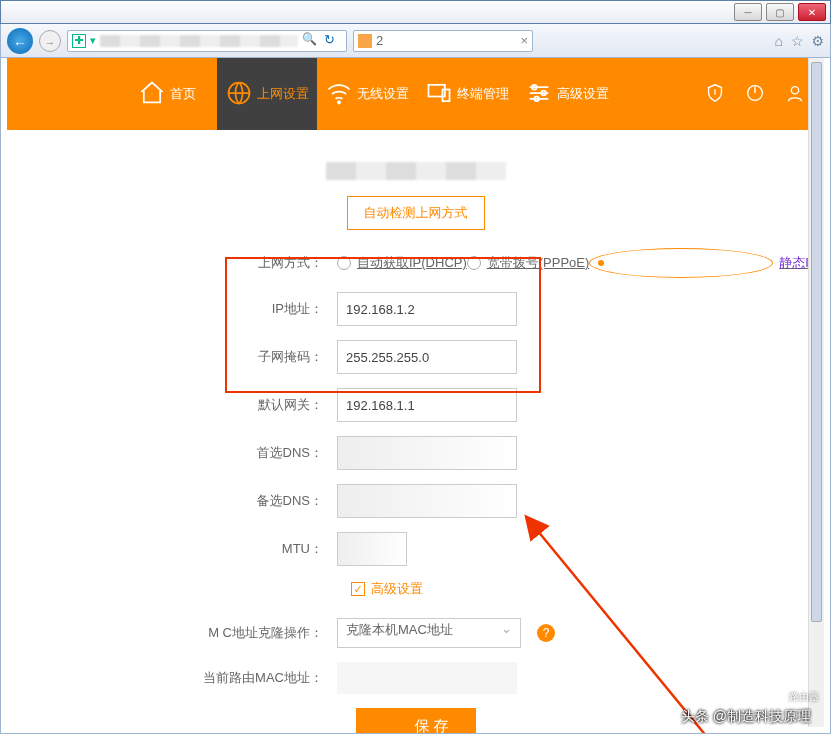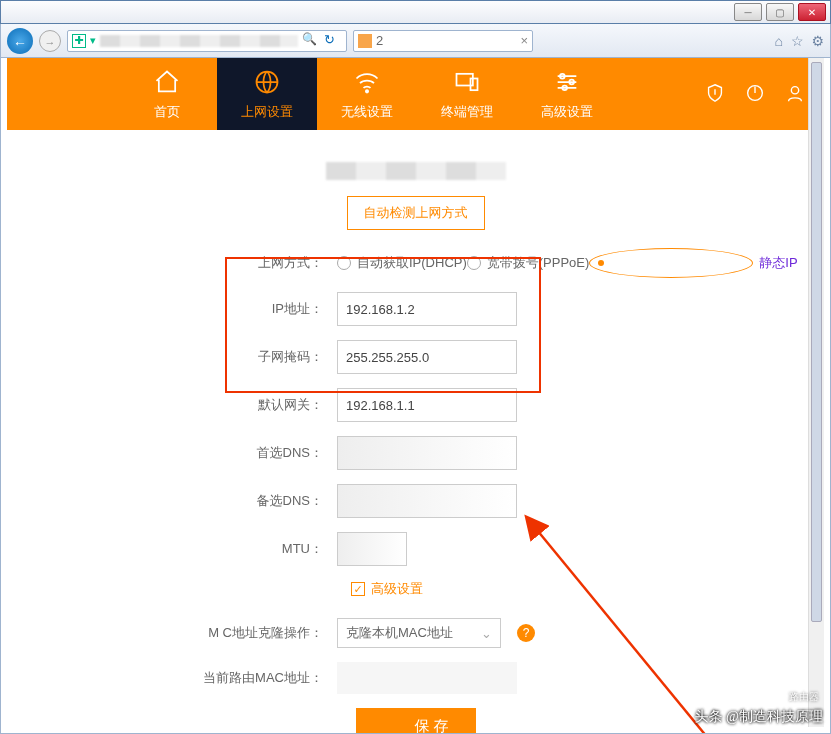--- a/index.html
+++ b/index.html
@@ -24,59 +24,59 @@
     .tab-x { margin-left:auto; color:#888; cursor:pointer; font-size:13px;}
     .tool-ics { margin-left:auto; display:flex; gap:8px; color:#6e85a4; font-size:14px;}
     .tool-ics span { cursor:pointer; }
 
     
     .content-wrap { position:relative; padding: 0 6px 6px 6px; height: 676px; border:1px solid #9fb4cf; border-top:none; overflow:hidden;}
     .content-inner { position:relative; height:100%; }
 
     
     .router-nav { height:72px; background:#ff8a00; display:flex; align-items:stretch; padding-left:110px; position:relative;}
-    .nav-item { width:100px; display:flex; flex-direction:column; align-items:center; justify-content:center; gap:4px; color:#fff; font-size:13px; cursor:pointer;}
-    .nav-item.active { background:#0f172a; color:#ff8a00; }
+    .nav-item { width:100px; display:flex; flex-direction:row; align-items:center; justify-content:center; gap:4px; color:#fff; font-size:13px; cursor:pointer;}
+    .nav-item.active { background:#404040; color:#ff8a00; }
     .nav-item.active .nav-ico svg { stroke:#ff8a00; }
     .nav-ico svg { width:28px; height:28px; stroke:#fff; stroke-width:1.5; fill:none; }
     .nav-right { position:absolute; right:18px; top:0; bottom:0; display:flex; align-items:center; gap:18px; }
     .nav-right svg { width:22px; height:22px; stroke:#fff; stroke-width:1.5; fill:none; cursor:pointer;}
 
     
     .form-area { padding: 24px 0; position:relative; }
     .title-blur { width: 180px; height:18px; margin: 8px auto 16px; background: repeating-linear-gradient(90deg,#ddd 0 30px,#eee 30px 60px); filter:blur(1px);}
     .auto-detect { display:block; margin:0 auto 18px; padding: 7px 16px; border:1px solid #ff8a00; background:#fff; color:#ff8a00; font-size:13px; cursor:pointer;}
 
     .row { display:flex; align-items:center; margin-bottom: 14px; }
     .row-label { width: 330px; text-align:right; padding-right: 14px; color:#666;}
     .row-ctrl { display:flex; align-items:center; gap:6px;}
-    .radio-group { display:flex; gap: 0; align-items:center;}
+    .radio-group { display:flex; gap: 0; align-items:center;text-decoration:underline;}
     .radio-opt { display:flex; align-items:center; gap:6px; cursor:pointer;}
     .radio-c { width:14px; height:14px; border:1px solid #aaa; border-radius:50%; display:flex; align-items:center; justify-content:center;}
     .radio-c.sel { border-color:#ff8a00; }
     .radio-c.sel::after { content:""; width:6px; height:6px; border-radius:50%; background:#ff8a00; }
     .sel-txt { color:#6d28d9; }
 
     .red-box { position:absolute; left:218px; top:127px; width:316px; height:136px; border:2px solid #e30; pointer-events:none;}
 
     .tinput { width:180px; height:28px; border:1px solid #ccc; padding:16px 8px; background:#fff; font-size:13px; color:#444;}
     .tinput.blur { color:transparent; background: linear-gradient(90deg,#eee,#fff); }
     .tinput.short { width:70px; }
 
     .chk { display:flex; align-items:center; gap:6px; margin-left:344px; margin-top:4px; margin-bottom:20px; color:#ff8a00; cursor:pointer;}
     .chk-box { width:14px; height:14px; border:1px solid #ff8a00; display:flex; align-items:center; justify-content:center; color:#ff8a00; font-size:11px;}
 
-    .sel { width:164px; height:30px; border:1px solid #ccc; display:flex; align-items:center; padding:12px 8px; justify-content:space-between; cursor:pointer;}
+    .sel { width:184px; height:30px; border:1px solid #ccc; display:flex; padding:2px 8px; justify-content:space-between; cursor:pointer;}
     .help-ic { width:18px; height:18px; border-radius:50%; background:#ff8a00; color:#fff; display:flex; align-items:center; justify-content:center; font-size:12px; margin-left:10px; cursor:pointer;}
 
     .save-btn { display:block; margin: 12px auto 0; width:120px; height:36px; background:#ff8a00; color:#fff; border:none; font-size:15px; cursor:pointer;padding-left:32px;}
 
     .arrow-svg { position:absolute; left:500px; top:380px; pointer-events:none;}
 
-    .watermark { position:absolute; right:8px; bottom:8px; color:#fff; font-size:14px; text-shadow:0 0 3px #000,0 0 3px #000;font-family:Liberation Serif, serif;}
+    .watermark { position:absolute; right:20px; bottom:8px; color:#fff; font-size:14px; text-shadow:0 0 3px #000,0 0 3px #000;}
     .watermark2 { position:absolute; right:12px; bottom:30px; color:#fff; font-size:10px; opacity:.7; text-shadow:0 0 3px #000;}
     .scrollbar { position:absolute; right:0; top:0; bottom:0; width:16px; background:#f0f0f0; border-left:1px solid #ddd;}
     .sthumb { position:absolute; left:2px; right:2px; top:4px; height:560px; background:#cfd8e6; border:1px solid #aab; border-radius:2px;}
   </style>
 </head>
 <body>
 
 <div class="window-chrome">
   <div class="win-btn">─</div>
   <div class="win-btn">▢</div>

